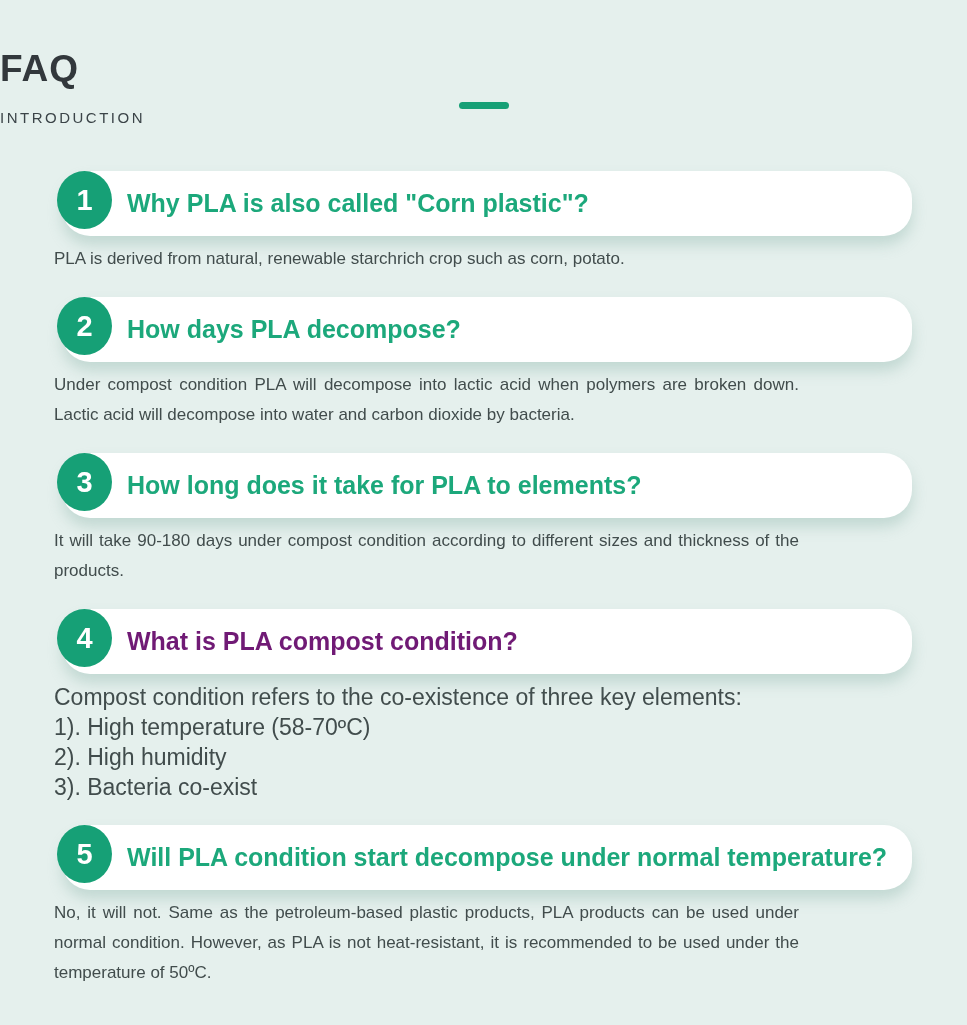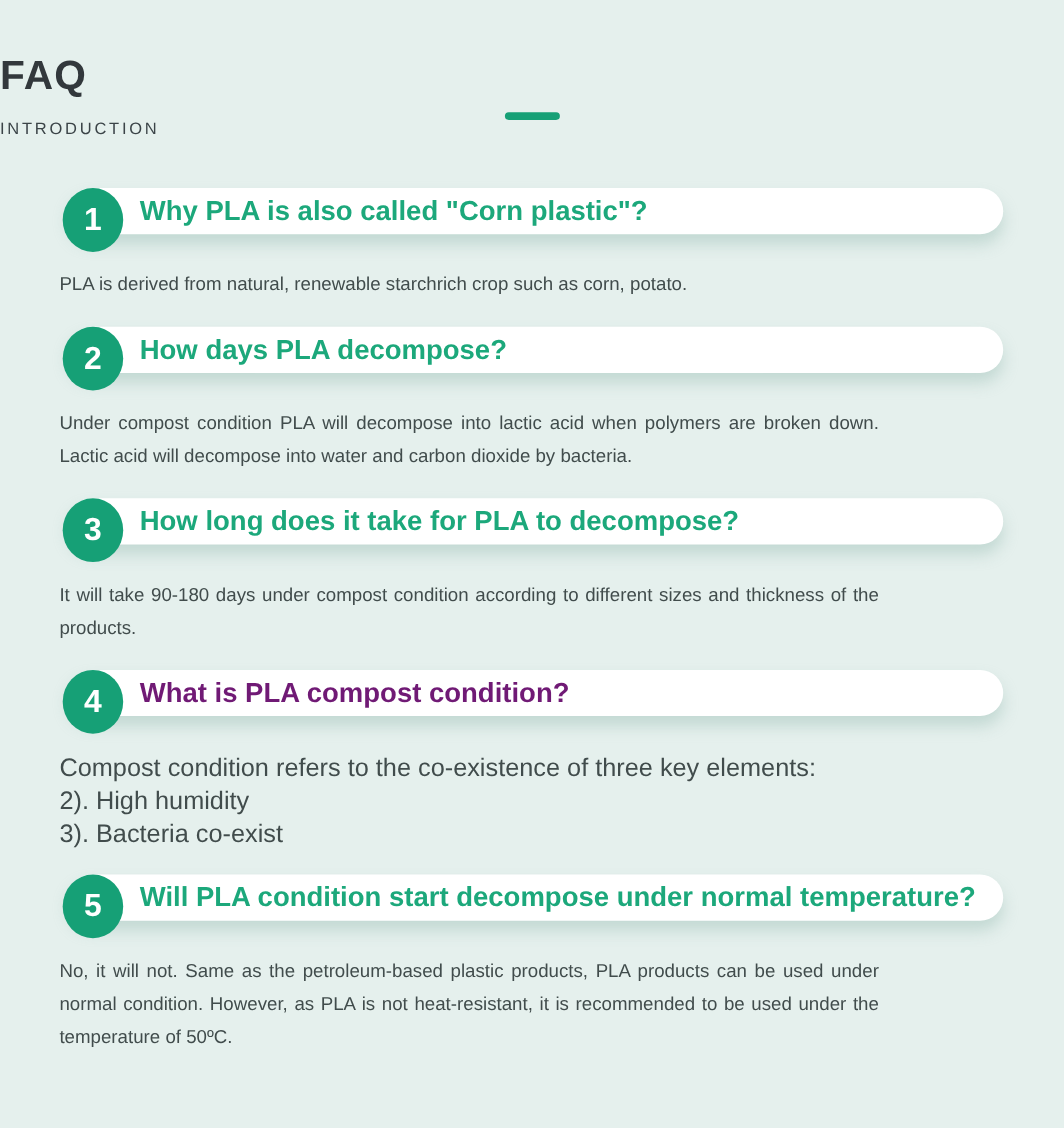--- a/index.html
+++ b/index.html
@@ -47,21 +47,21 @@
   .q-row {
     position: relative;
     margin-left: 62px;
     width: 850px;
     height: 55px;
   }
   .q-bar {
     position: absolute;
     left: 0; top: 0;
     width: 100%;
-    height: 42px;
+    height: 65px;
     background: #ffffff;
     border-radius: 28px;
     box-shadow: 0 9px 14px rgba(152, 188, 180, 0.45);
     display: flex;
     align-items: center;
     padding-left: 65px;
     box-sizing: border-box;
   }
   .q-text {
     font-size: 25px;
@@ -137,37 +137,38 @@
       </div>
       <div class="answer">Under compost condition PLA will decompose into lactic acid when polymers are broken down. Lactic acid will decompose into water and carbon dioxide by bacteria.</div>
     </section>
 
     <section class="faq-item">
       <div class="q-row">
         <div class="num-badge" style="background: rgb(22, 160, 118);">
           <span>3</span>
         </div>
         <div class="q-bar">
-          <span class="q-text" style="color: rgb(28, 168, 123);">How long does it take for PLA to decompose?</span>
+          <span class="q-text" style="color: rgb(28, 168, 123);">How long does it take for PLA to elements?</span>
         </div>
       </div>
       <div class="answer">It will take 90-180 days under compost condition according to different sizes and thickness of the products.</div>
     </section>
 
     <section class="faq-item">
       <div class="q-row">
         <div class="num-badge" style="background: rgb(22, 160, 118);">
           <span>4</span>
         </div>
         <div class="q-bar">
           <span class="q-text" style="color: #701a75;">What is PLA compost condition?</span>
         </div>
       </div>
       <div class="answer" style="text-align:left;">
         <div class="answer-line">Compost condition refers to the co-existence of three key elements:</div>
+        <div class="answer-line">1). High temperature (58-70ºC)</div>
         <div class="answer-line">2). High humidity</div>
         <div class="answer-line">3). Bacteria co-exist</div>
       </div>
     </section>
 
     <section class="faq-item">
       <div class="q-row">
         <div class="num-badge" style="background: rgb(22, 160, 118);">
           <span>5</span>
         </div>

